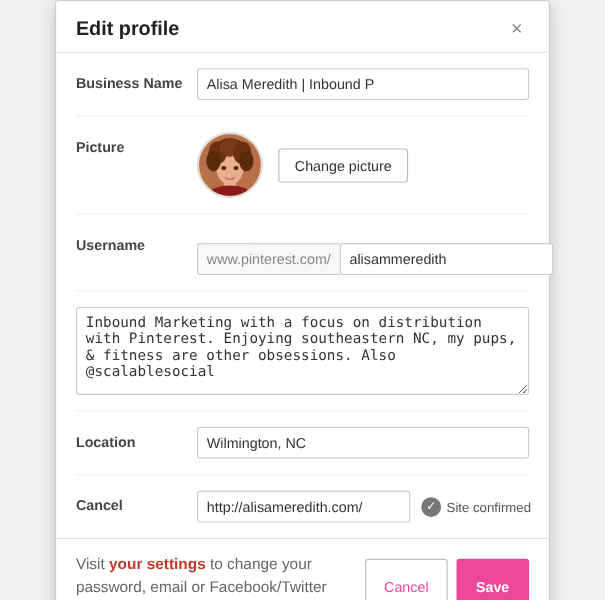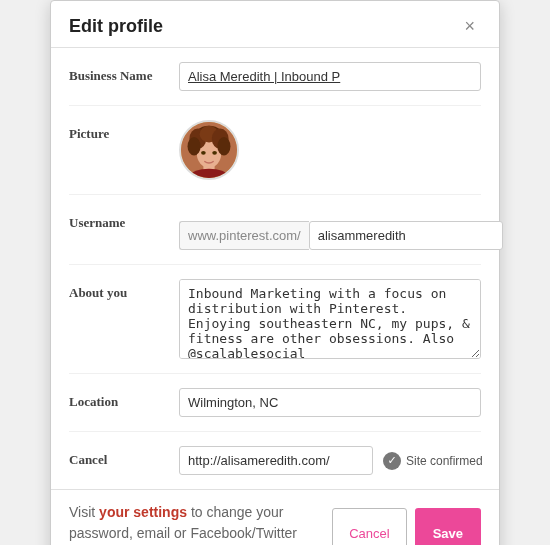--- a/index.html
+++ b/index.html
@@ -55,40 +55,38 @@
       border-bottom: 1px solid #f0f0f0;
     }
     .form-row:last-child { border-bottom: none; }
     .form-label {
       width: 110px;
       min-width: 110px;
       font-weight: bold;
       font-size: 13px;
       color: #444;
       padding-top: 6px;
-      font-family: Liberation Serif, serif;
     }
     .form-control-wrap {
       flex: 1;
       display: flex;
       align-items: flex-start;
       flex-wrap: wrap;
       gap: 8px;
     }
     input[type="text"], textarea {
       border: 1px solid #ccc;
       border-radius: 3px;
       padding: 6px 8px;
       font-size: 13px;
       color: #333;
       outline: none;
     }
     .input-business {
       width: 100%;
-      text-decoration: underline;
     }
     .url-prefix {
       background: #f7f7f7;
       border: 1px solid #ccc;
       border-right: none;
       border-radius: 3px 0 0 3px;
       padding: 6px 8px;
       font-size: 13px;
       color: #888;
       white-space: nowrap;
@@ -244,36 +242,36 @@
               <rect x="24" y="46" width="12" height="10" fill="#e8b090"></rect>
 
               <ellipse cx="30" cy="58" rx="20" ry="8" fill="#8B1a1a"></ellipse>
 
               <ellipse cx="24" cy="33" rx="2.5" ry="2" fill="#4a3000"></ellipse>
               <ellipse cx="36" cy="33" rx="2.5" ry="2" fill="#4a3000"></ellipse>
 
               <path d="M25 42 Q30 46 35 42" stroke="#c07060" stroke-width="1.5" fill="none"></path>
             </svg>
           </div>
+          <button class="change-picture-btn">Change picture</button>
         </div>
       </div>
     </div>
 
     <div class="form-row">
       <div class="form-label">Username</div>
       <div class="form-control-wrap">
         <div class="username-wrap">
           <span class="url-prefix">www.pinterest.com/</span>
           <input type="text" class="input-username" value="alisammeredith" style="">
         </div>
       </div>
     </div>
 
     <div class="form-row">
-      <div class="form-label">About you</div>
       <div class="form-control-wrap">
         <textarea class="about-textarea" style="">Inbound Marketing with a focus on distribution with Pinterest. Enjoying southeastern NC, my pups, &amp; fitness are other obsessions. Also @scalablesocial</textarea>
       </div>
     </div>
 
     <div class="form-row">
       <div class="form-label">Location</div>
       <div class="form-control-wrap">
         <input type="text" class="input-location" value="Wilmington, NC" style="">
       </div>

